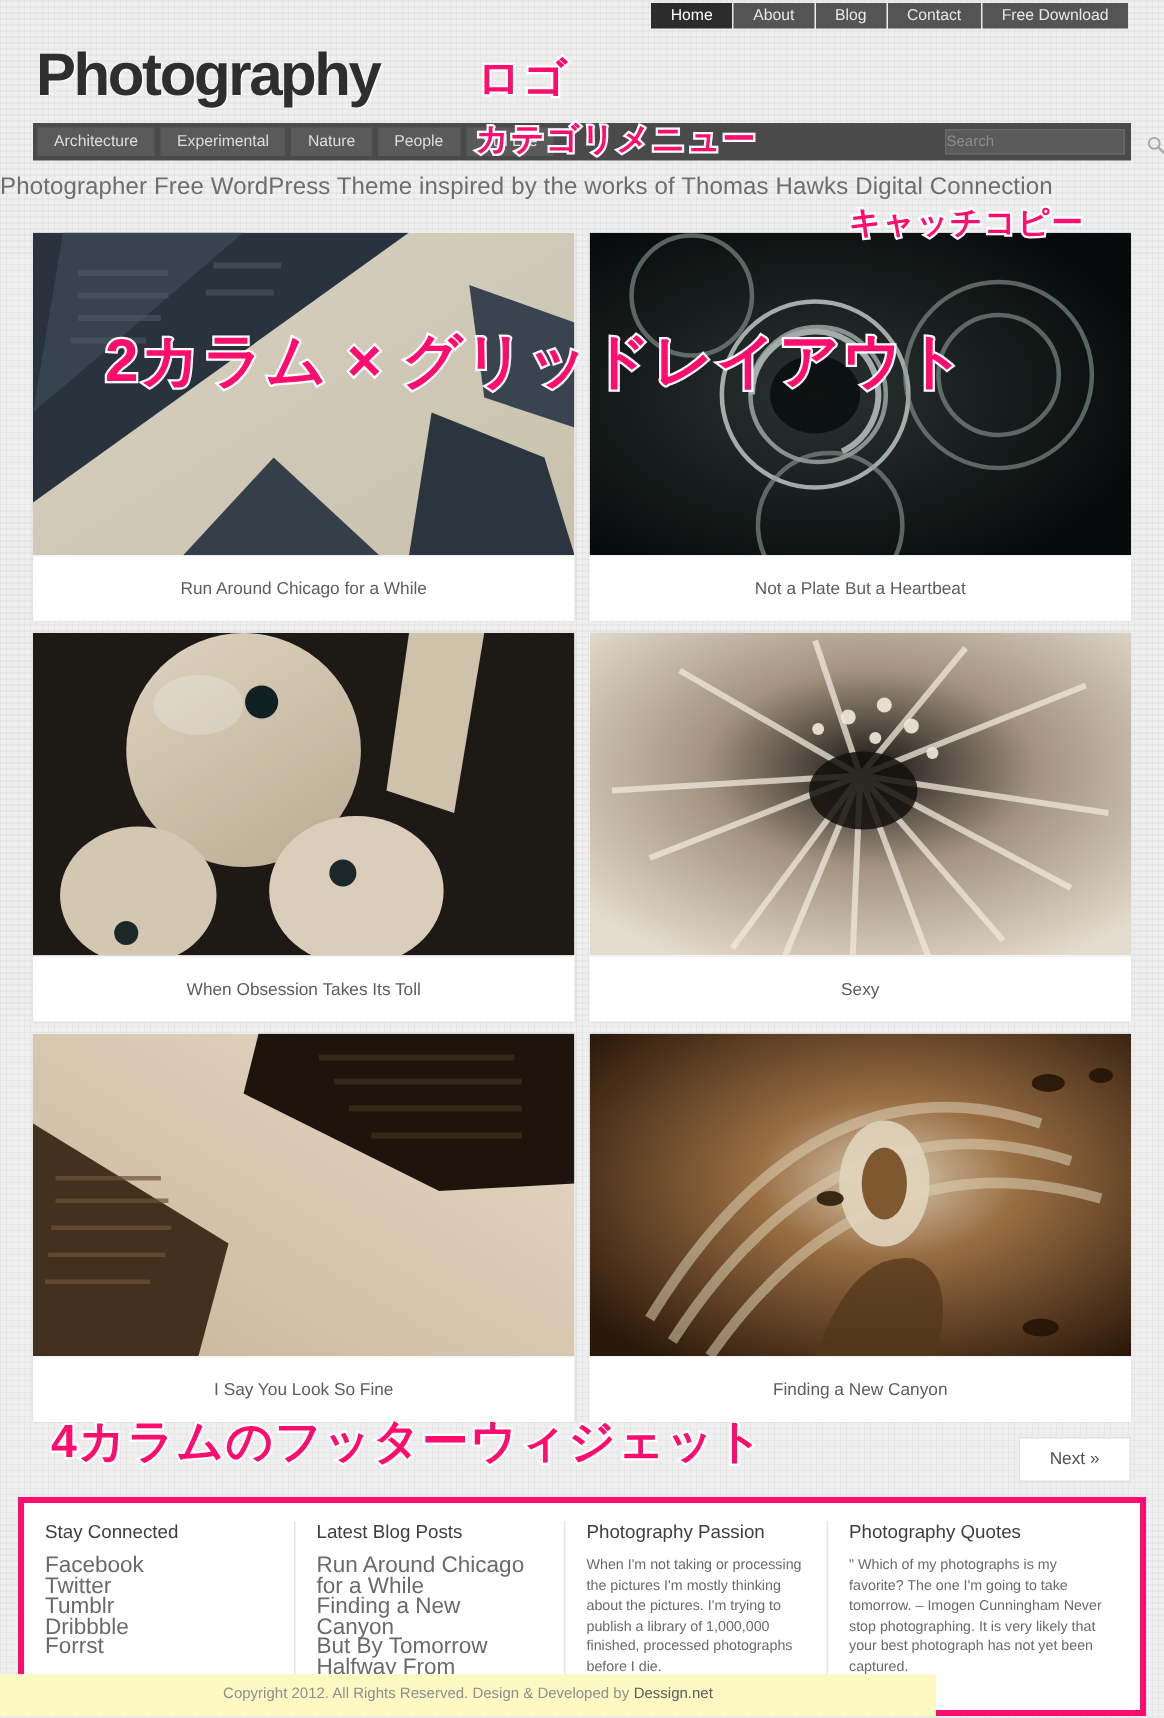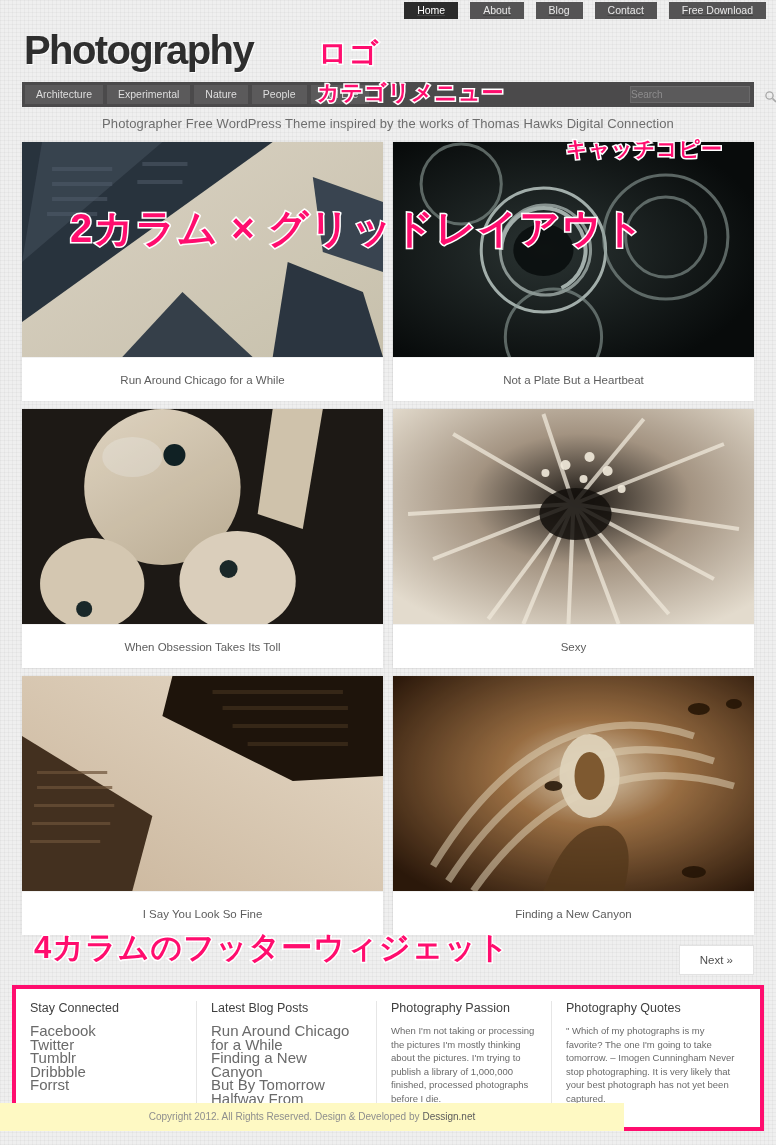--- a/index.html
+++ b/index.html
@@ -11,21 +11,21 @@
       repeating-linear-gradient(0deg, rgba(0,0,0,0.030) 0px, rgba(0,0,0,0.030) 1px, transparent 1px, transparent 4px),
       repeating-linear-gradient(90deg, rgba(0,0,0,0.030) 0px, rgba(0,0,0,0.030) 1px, transparent 1px, transparent 4px);
     color:#444;
     position:relative;
     overflow:hidden;
   }
   .page { width:776px; position:relative; }
 
   
   .topbar { height:22px; position:relative; }
-  .topnav { position:absolute; right:10px; top:2px; display:flex; gap:12px;text-decoration:underline; }
+  .topnav { position:absolute; right:24px; top:2px; display:flex; gap:1px; }
   .topnav a {
     display:block; height:17px; line-height:17px;
     padding:0 13px;
     background:#555455;
     color:#e9e9e9;
     font-size:10.5px;
     text-decoration:none;
     text-align:center;
     white-space:nowrap;
   }
@@ -92,24 +92,23 @@
   .search-icon { width:16px; height:100%; position:relative; }
   .search-icon svg { position:absolute; top:3px; left:1px; }
 
   .anno-cat {
     position:absolute; left:295px; top:-4px;
     font-size:22px; line-height:30px;
   }
 
   
   .tagline {
-    text-align:center;
-    font-size:13px;
+    font-size:16px;
     color:#6d6d6d;
-    padding:9px 0 11px 0;
+    padding:9px 0 21px 0;
     letter-spacing:0.1px;
   }
   .anno-catch {
     position:absolute; left:566px; top:137px;
     font-size:21px; line-height:24px;
     z-index:30;
   }
 
   
   .grid {

